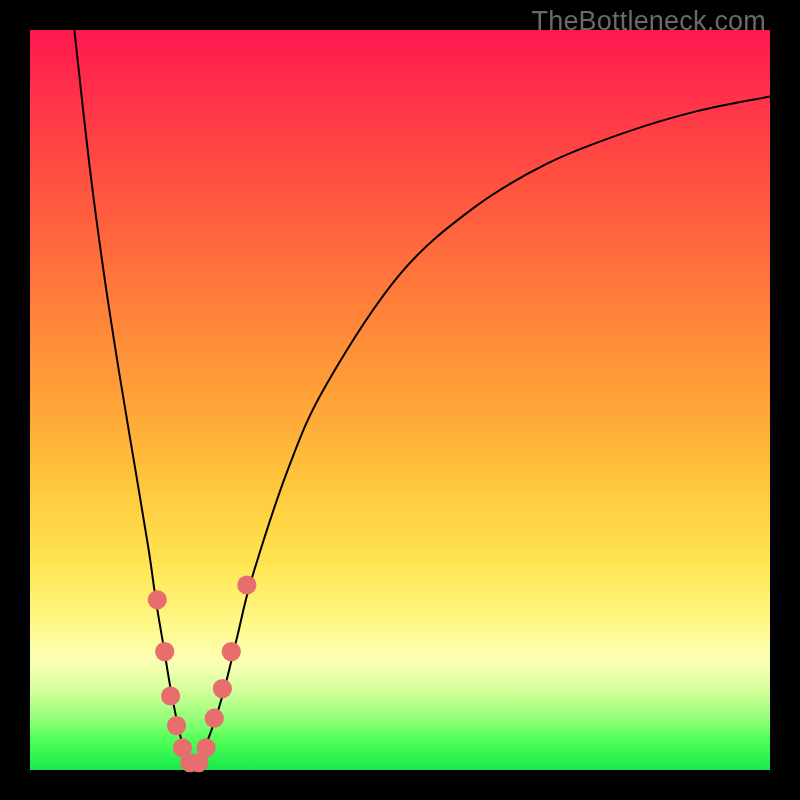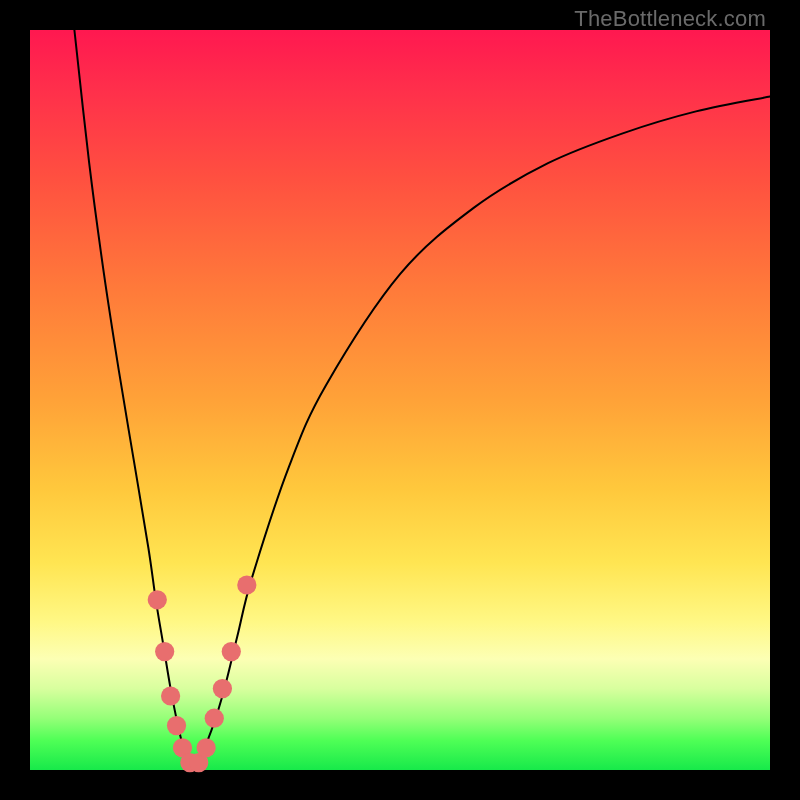--- a/index.html
+++ b/index.html
@@ -39,21 +39,21 @@
       #95ff78 93%,
       #4fff56 96%,
       #17e94a 100%
     );
   }
   .watermark {
     position: absolute;
     top: 6px;
     right: 34px;
     color: #6a6a6a;
-    font-size: 22px;
+    font-size: 27px;
     letter-spacing: 0.2px;
     font-weight: 400;
     user-select: none;
   }
   svg.curves {
     position: absolute;
     left: 0;
     top: 0;
     width: 740px;
     height: 740px;

